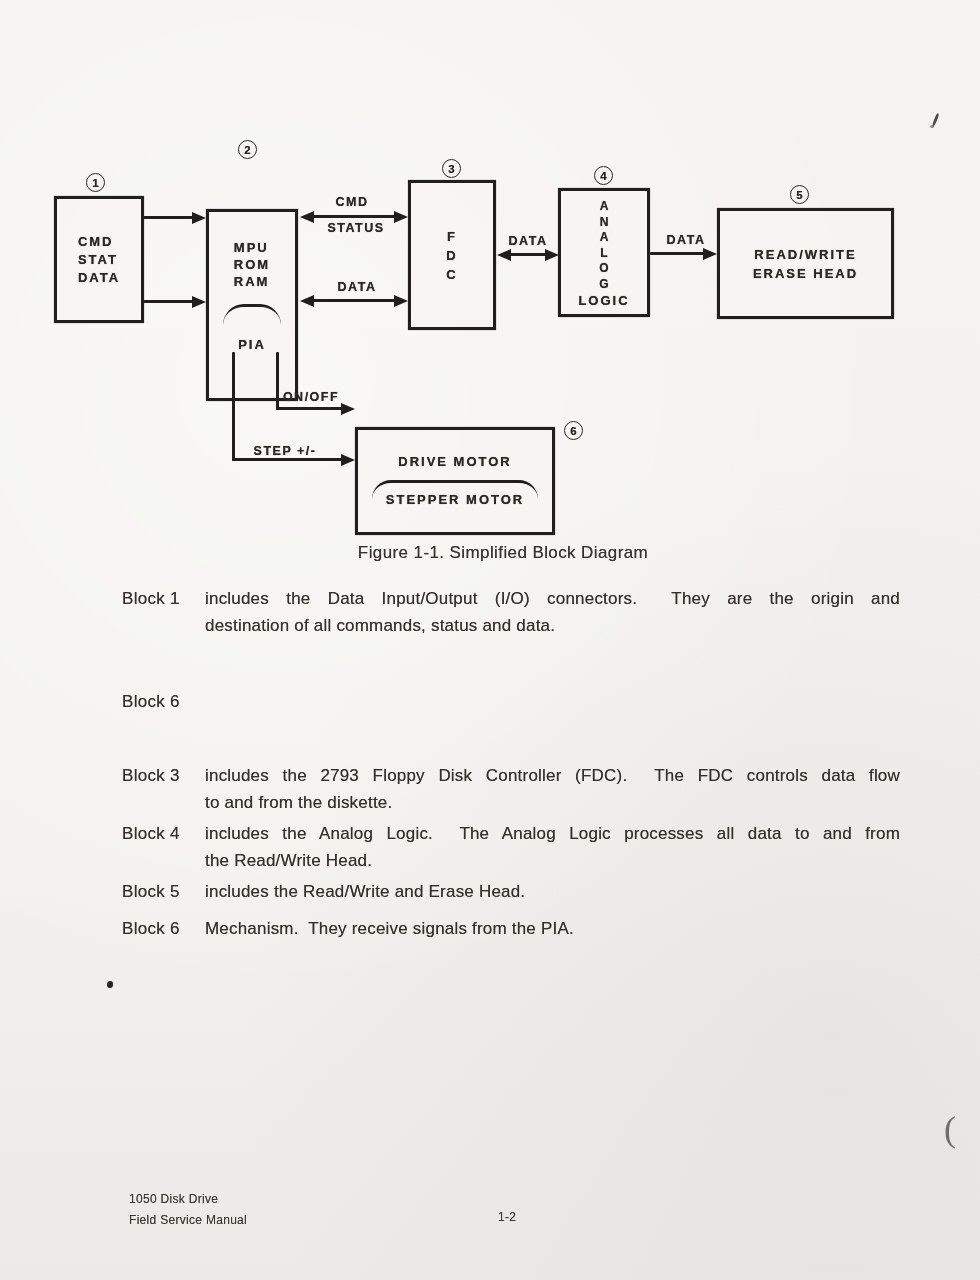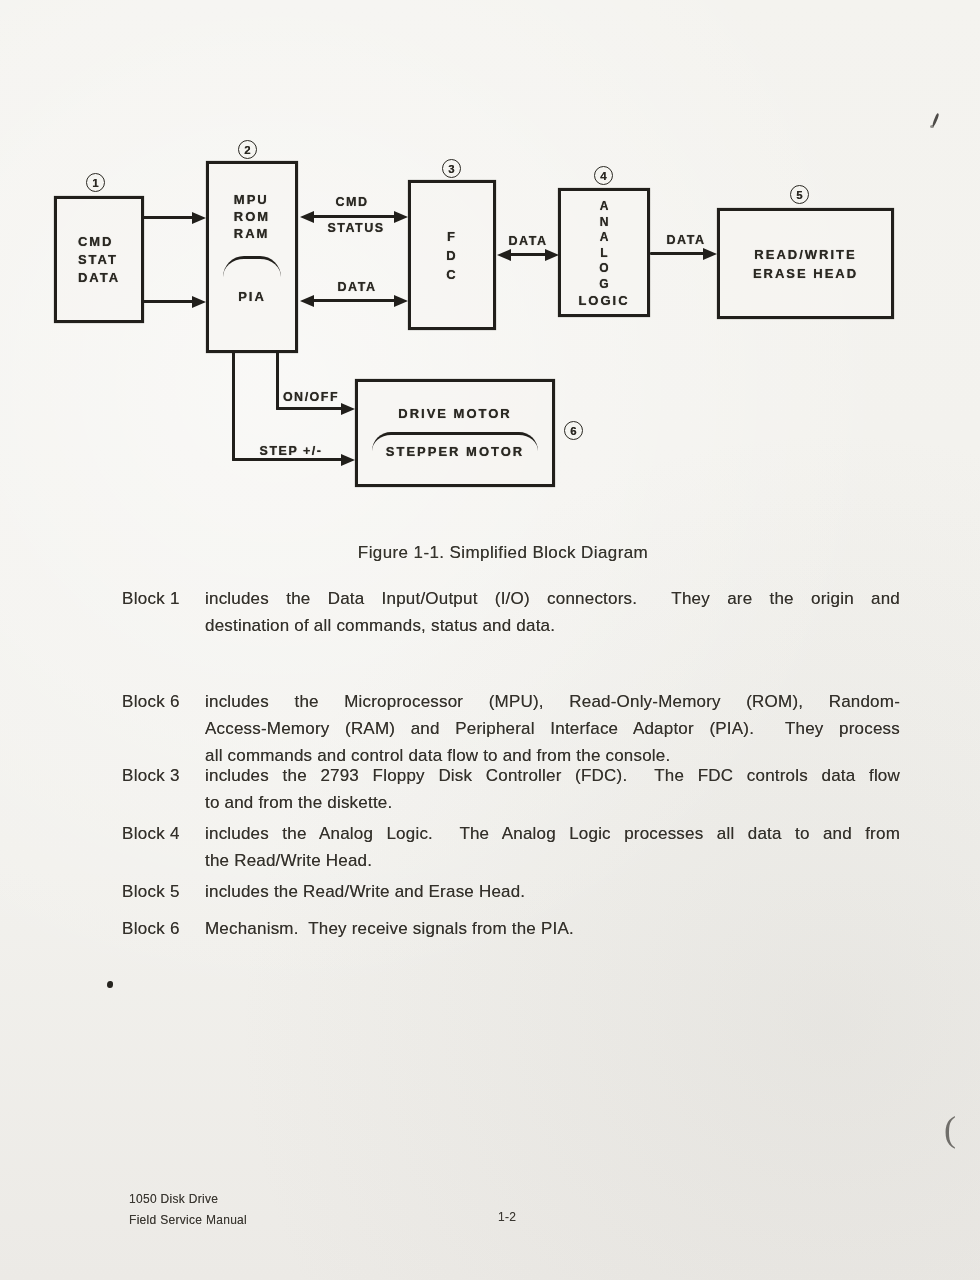--- a/index.html
+++ b/index.html
@@ -22,21 +22,21 @@
     position:absolute; border:3.5px solid #211f1b; background:rgba(246,245,241,.6);
     display:flex; align-items:center; justify-content:center;
     box-shadow:0 0 1px rgba(33,31,27,.6);
   }
   .blabel {
     font-size:13px; font-weight:700; letter-spacing:2px; color:#2a2822;
     text-shadow:0 0 .7px rgba(42,40,34,.85); line-height:18px; text-align:left;
   }
   .ws { white-space:pre-line; }
   .ctr { text-align:center; }
-  .split { flex-direction:column; align-items:stretch; justify-content:stretch; padding:14px; }
+  .split { flex-direction:column; align-items:stretch; justify-content:stretch; padding:14px;margin-top:48px; }
   .split .half { flex:1; display:flex; align-items:center; justify-content:center; }
   .split .half + .half { border-top:3.5px solid #211f1b;border-radius:21px; }
   .circ {
     position:absolute; width:19px; height:19px; border:1.6px solid #2a2822; border-radius:50%;
     font-size:11.5px; font-weight:700; color:#2a2822; display:flex; align-items:center; justify-content:center;
     background:rgba(246,245,241,.4); text-shadow:0 0 .5px rgba(42,40,34,.8);
   }
   .hline { position:absolute; height:3px; background:#211f1b; border-radius:1px; }
   .vline { position:absolute; width:3px; background:#211f1b; border-radius:1px; }
   .ah-r { position:absolute; width:0; height:0;
@@ -158,43 +158,38 @@
     <div class="sig" style="left:656px; top:233px; width:60px;">DATA</div>
 
     <div class="vline" style="left:276px; top:352px; height:58px;"></div>
     <div class="hline" style="left:276px; top:407px; width:66px;"></div>
     <div class="ah-r" style="left:341px; top:402.5px;"></div>
     <div class="sig" style="left:276px; top:390px; width:70px;">ON/OFF</div>
 
     <div class="vline" style="left:232px; top:352px; height:109px;"></div>
     <div class="hline" style="left:232px; top:458px; width:110px;"></div>
     <div class="ah-r" style="left:341px; top:453.5px;"></div>
-    <div class="sig" style="left:251px; top:444px; width:80px;">STEP +/-</div>
+    <div class="sig" style="left:245px; top:444px; width:80px;">STEP +/-</div>
 
   </div>
 
   <div class="caption">Figure 1-1. Simplified Block Diagram</div>
 
   <div>
 
     <div class="para" style="top:585px;justify-content:center;">
       <div class="plabel">Block 1</div>
       <div class="ptext">
         <div class="pline j">includes the Data Input/Output (I/O) connectors.&nbsp; They are the origin and</div>
         <div class="pline">destination of all commands, status and data.</div>
       </div>
     </div>
 
     <div class="para" style="top:688px;">
       <div class="plabel">Block 6</div>
-      <div class="ptext">
-        <div class="pline j">includes the Microprocessor (MPU), Read-Only-Memory (ROM), Random-</div>
-        <div class="pline j">Access-Memory (RAM) and Peripheral Interface Adaptor (PIA).&nbsp; They process</div>
-        <div class="pline">all commands and control data flow to and from the console.</div>
-      </div>
     </div>
 
     <div class="para" style="top:762px;">
       <div class="plabel">Block 3</div>
       <div class="ptext">
         <div class="pline j">includes the 2793 Floppy Disk Controller (FDC).&nbsp; The FDC controls data flow</div>
         <div class="pline">to and from the diskette.</div>
       </div>
     </div>
 

